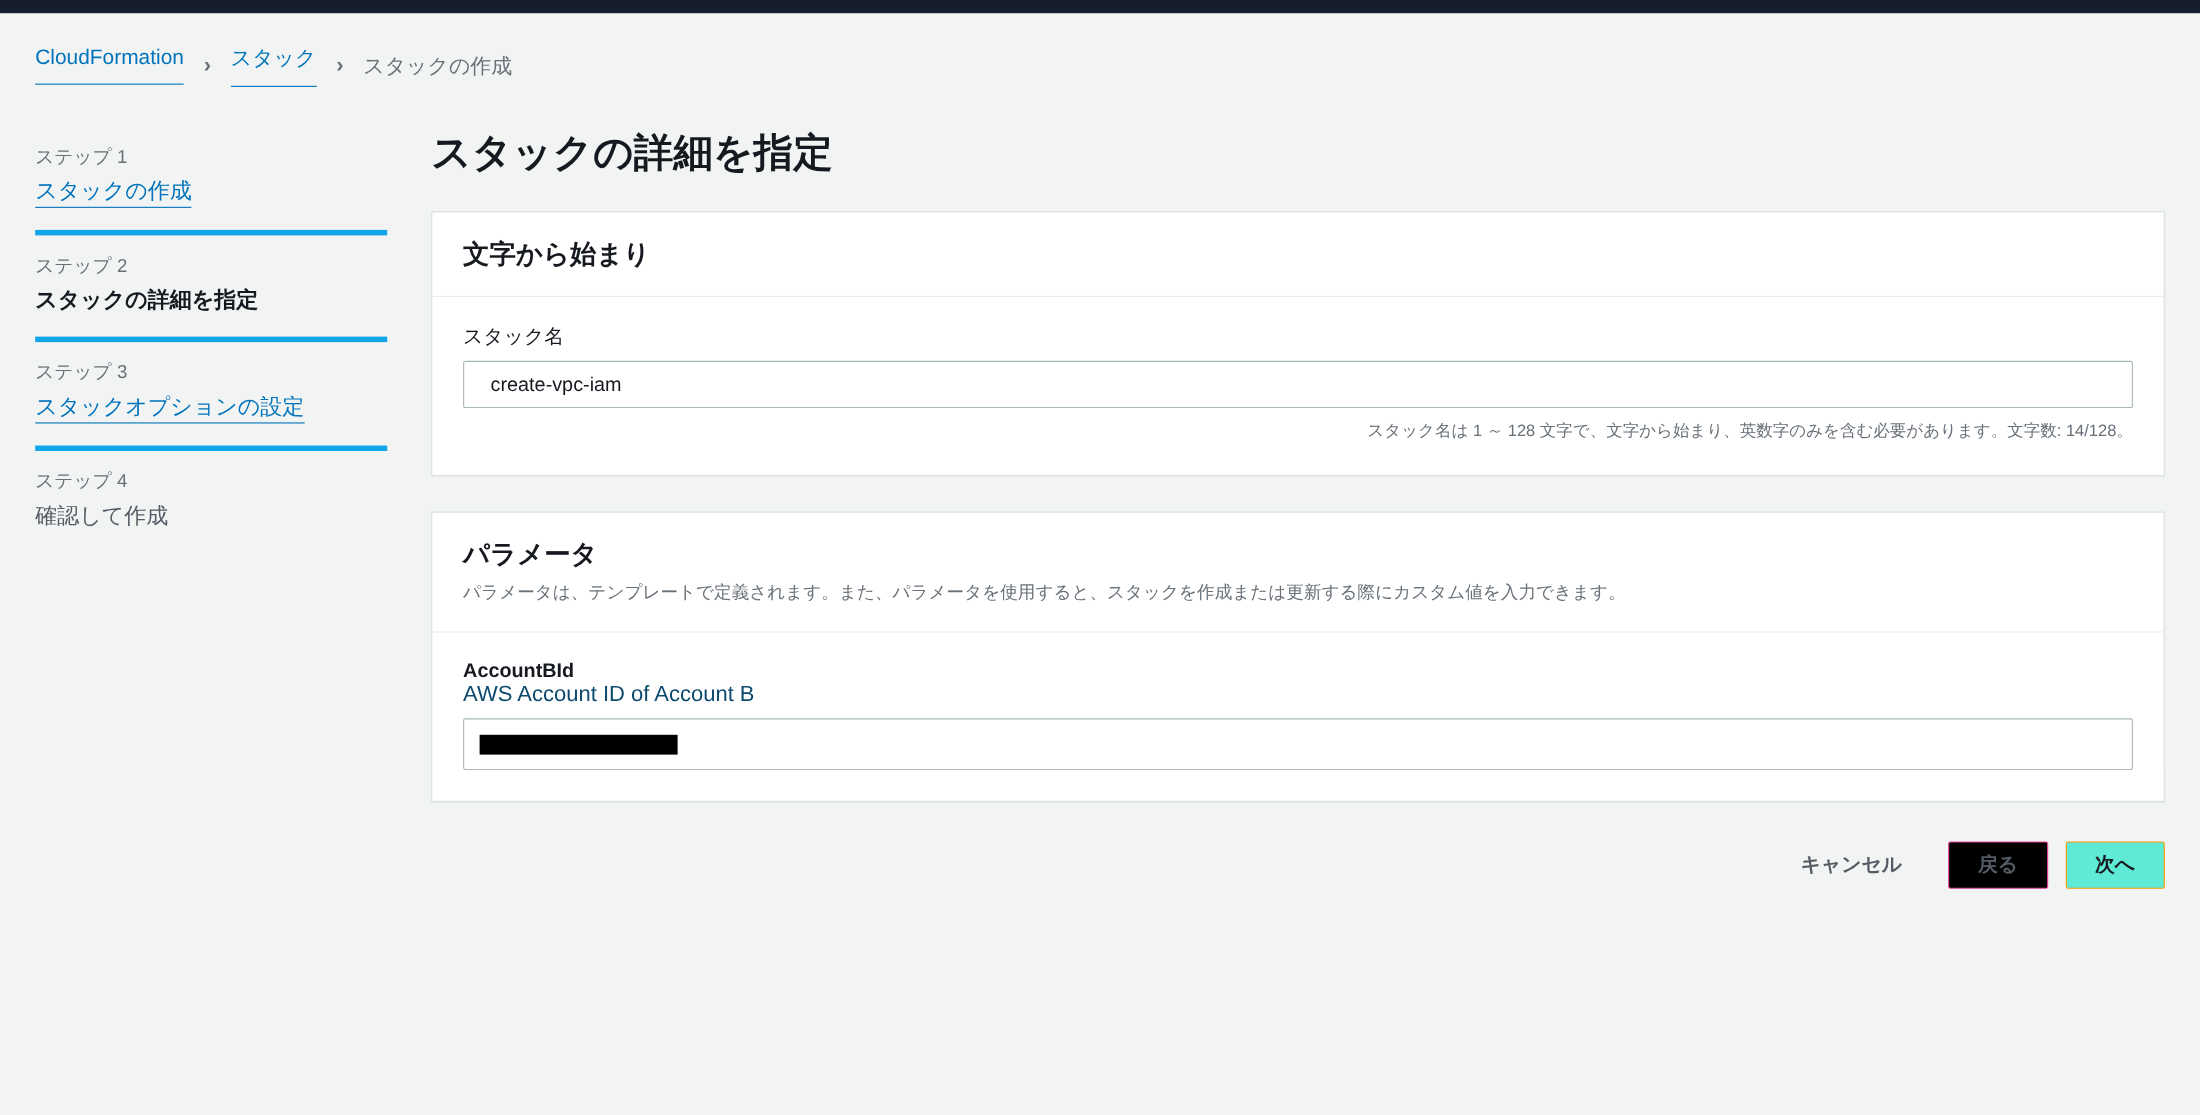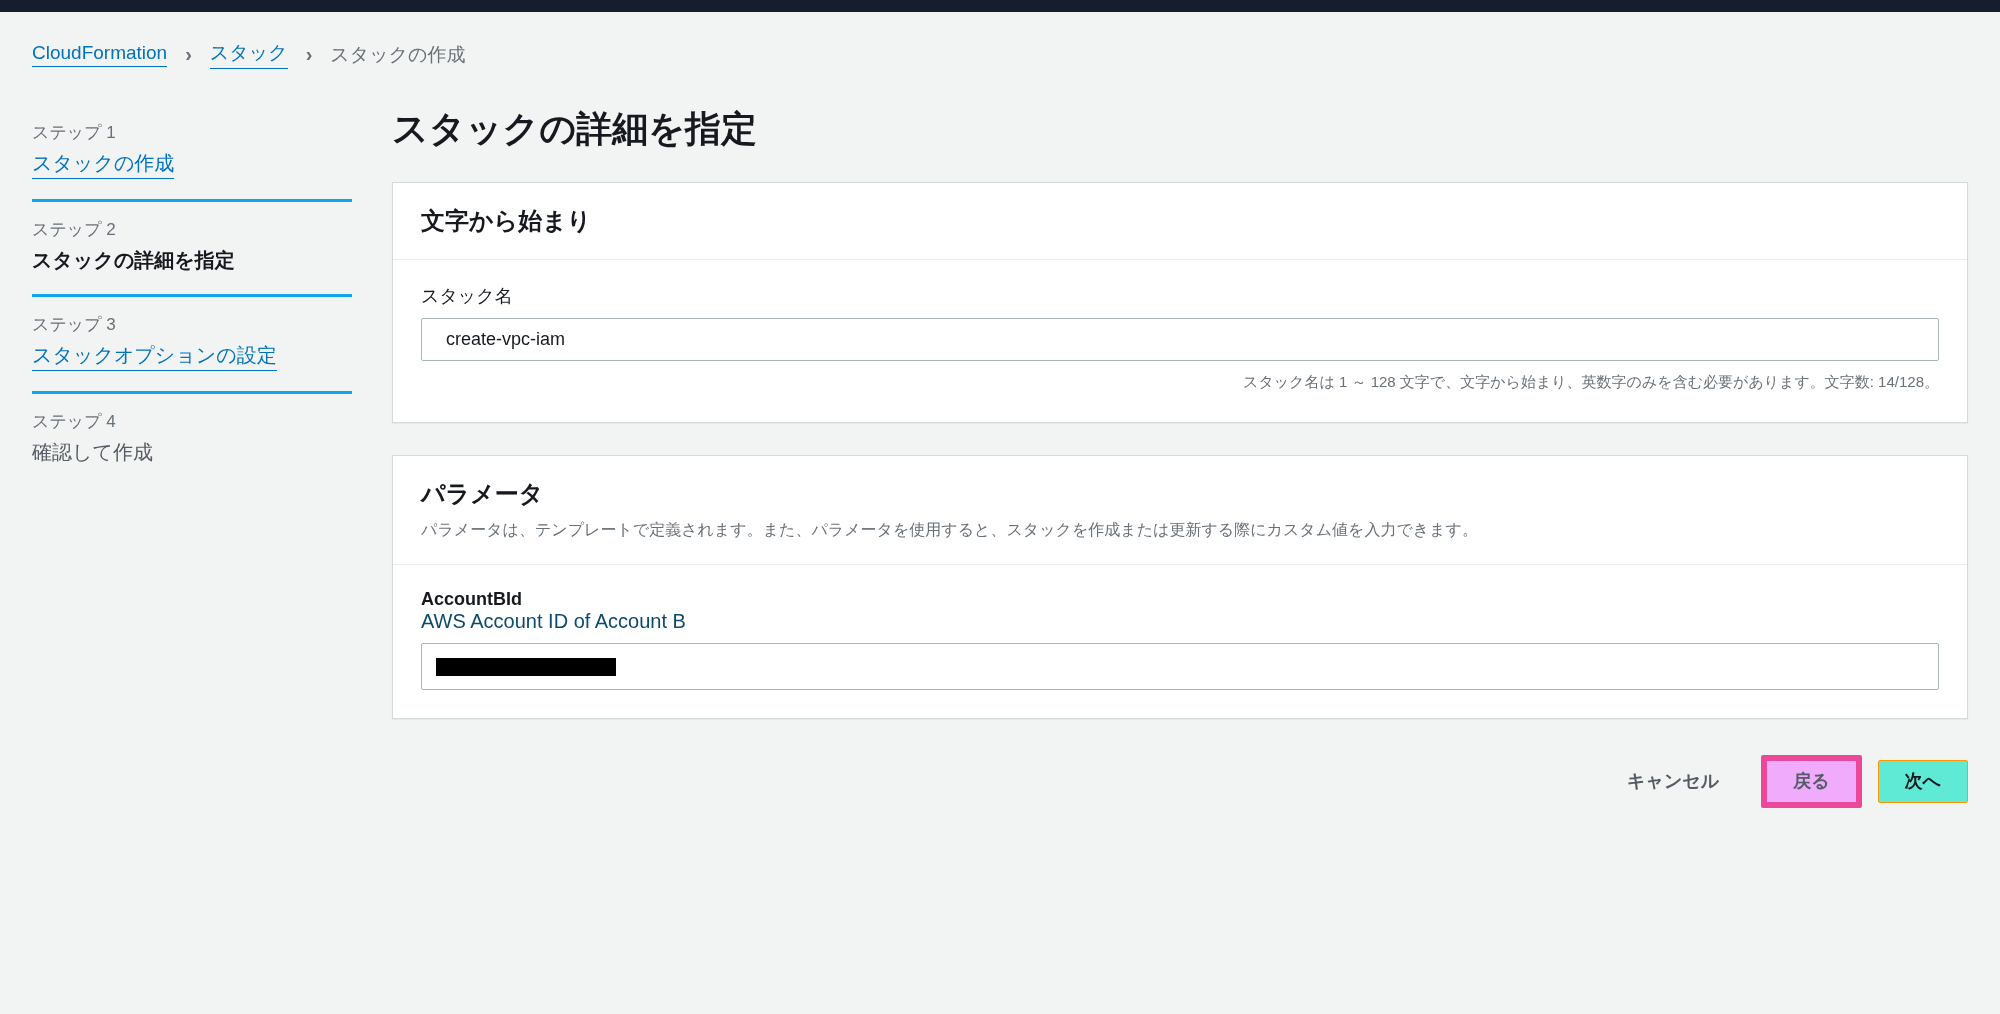--- a/index.html
+++ b/index.html
@@ -21,41 +21,41 @@
       display: flex;
       align-items: center;
       gap: 18px;
       margin-bottom: 36px;
       font-size: 19px;
     }
     .breadcrumb a {
       color: #0073bb;
       text-decoration: none;
       border-bottom: 1px solid #0073bb;
-      padding-bottom: 2px;
+      padding-bottom: 12px;
     }
     .breadcrumb .chevron {
       color: #687078;
       font-size: 20px;
       font-weight: 600;
     }
     .breadcrumb .current {
       color: #687078;
     }
     .layout {
       display: flex;
       gap: 40px;
     }
     .sidebar {
       width: 320px;
       flex-shrink: 0;
     }
     .step {
       padding: 16px 0 20px 0;
-      border-bottom: 3px solid #0ea5e9;
+      border-bottom: 5px solid #0ea5e9;
     }
     .step:last-child {
       border-bottom: none;
     }
     .step-num {
       color: #687078;
       font-size: 17px;
       margin-bottom: 6px;
     }
     .step-title {
@@ -159,22 +159,22 @@
       font-family: inherit;
       line-height: 1.4;
     }
     .btn-link {
       background: transparent;
       border: none;
       color: #545b64;
       font-weight: 700;
     }
     .btn-outline {
-      background: #f0abfc;
-      border: 6px solid #ec4899;
+      background: #000000;
+      border: 1px solid #ec4899;
       color: #545b64;
     }
     .btn-primary {
       background: #5eead4;
       border: 1px solid #ff9900;
       color: #16191f;
     }
     .redacted {
       display: inline-block;
       width: 180px;

